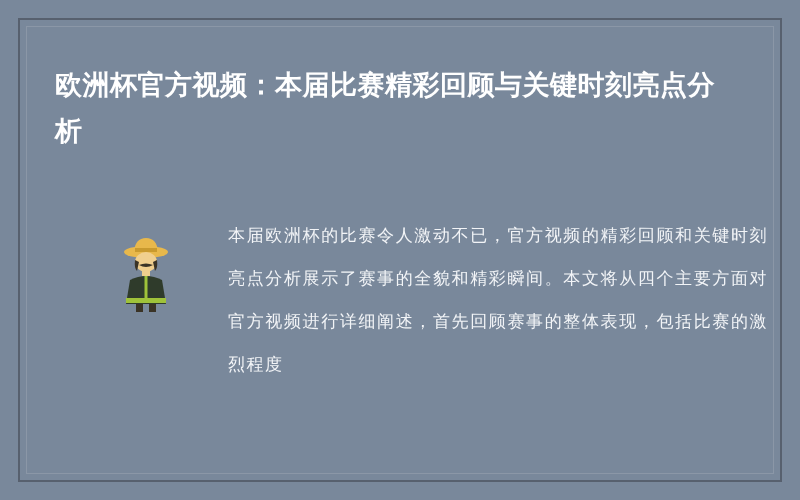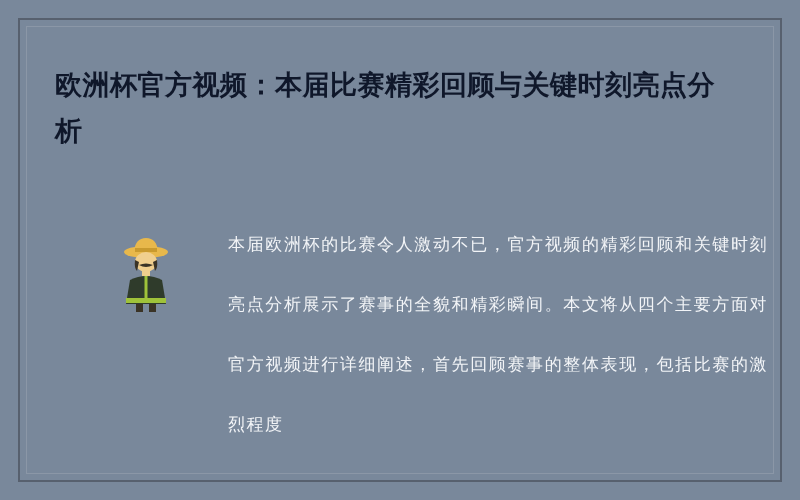--- a/index.html
+++ b/index.html
@@ -39,31 +39,31 @@
     box-sizing: border-box;
   }
   .title {
     position: absolute;
     left: 55px;
     top: 62px;
     width: 660px;
     font-size: 27px;
     line-height: 46px;
     font-weight: 700;
-    color: #0f172a;
+    color: #ffffff;
     letter-spacing: 0.5px;
     font-family: "DejaVu Sans", "Liberation Sans", sans-serif;
   }
   .body-text {
     position: absolute;
     left: 228px;
     top: 214px;
     width: 540px;
     font-size: 17px;
-    line-height: 60px;
+    line-height: 43px;
     color: #f2f4f7;
     font-family: "DejaVu Serif", "Liberation Serif", serif;
     letter-spacing: 1.5px;
     text-align: justify;
   }
   .illustration {
     position: absolute;
     left: 110px;
     top: 232px;
     width: 72px;

